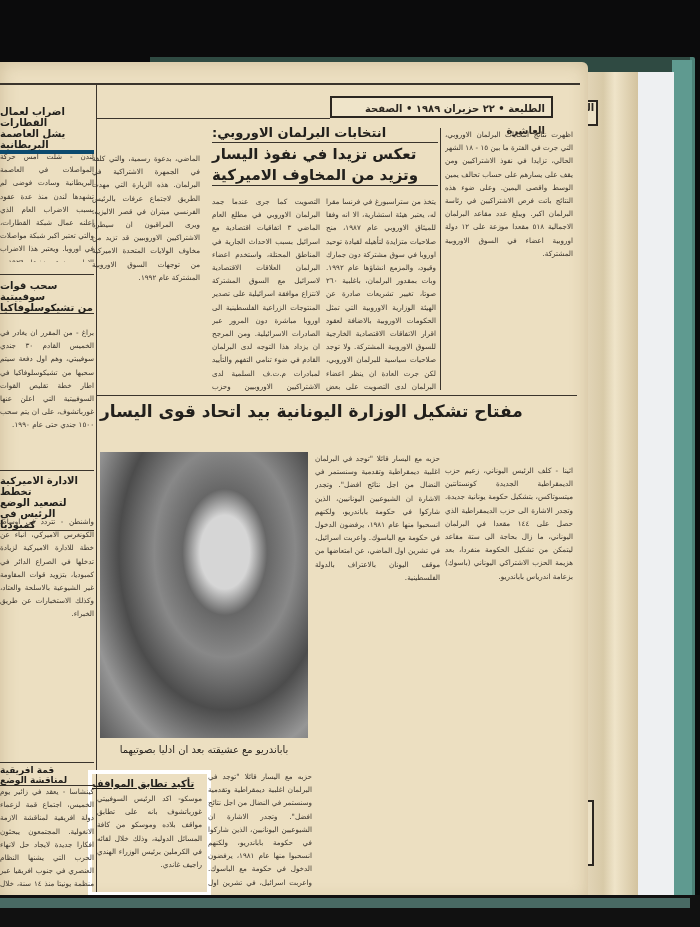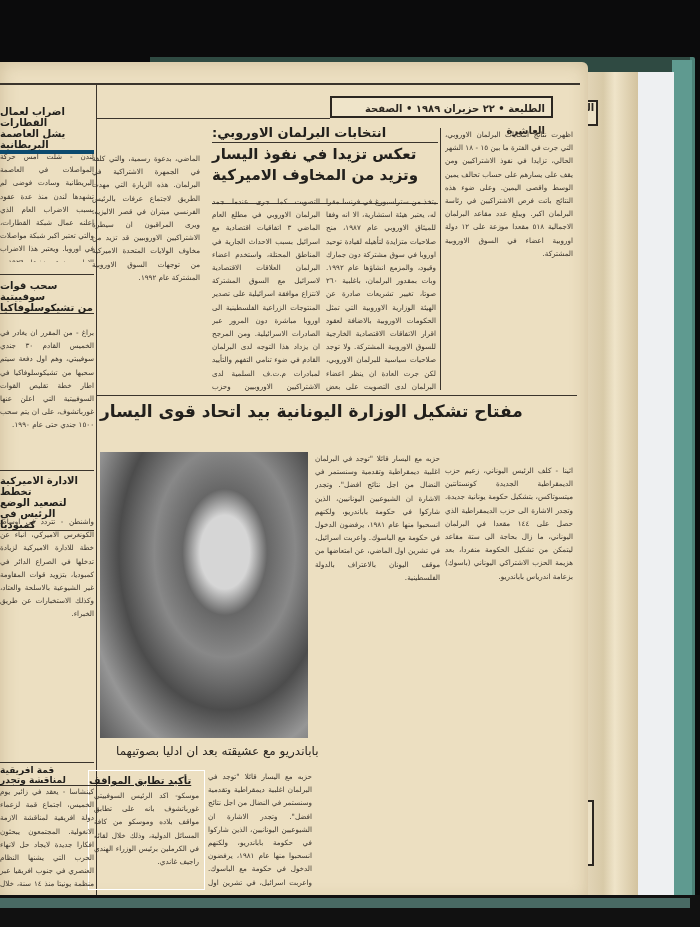--- a/index.html
+++ b/index.html
@@ -10,23 +10,23 @@
   .white-sheet{position:absolute;left:632px;top:72px;width:42px;height:835px;background:#eef0f2;}
   .page-stack{position:absolute;left:580px;top:72px;width:58px;height:828px;background:linear-gradient(90deg,#e6d9bd,#d8caa8 40%,#efe4c9 60%,#d3c39f);}
   .stack-box{position:absolute;border:2px solid #2b2620;background:#ece1c5;font-size:10px;color:#2b2620;font-weight:bold;direction:rtl;text-align:center;}
   .page{position:absolute;left:0;top:62px;width:588px;height:840px;background:#ecdfc1;border-radius:0 6px 0 0;box-shadow:inset 0 0 18px rgba(120,90,40,.25);}
   .bottom-shadow{position:absolute;left:0;top:895px;width:700px;height:32px;background:#111;}
   .bottom-curl{position:absolute;left:0;top:898px;width:690px;height:10px;background:#6fa79c;opacity:.6;}
   .header-box{position:absolute;left:330px;top:96px;width:223px;height:22px;border:2px solid #2b2620;background:#efe4c9;direction:rtl;text-align:right;font-size:10px;font-weight:bold;color:#2b2620;line-height:22px;padding-right:6px;box-sizing:border-box;}
   .rule{position:absolute;background:#3a342c;}
   .col{position:absolute;direction:rtl;text-align:justify;font-size:7.2px;line-height:13.2px;color:#3b352d;overflow:hidden;}
   .hl{position:absolute;direction:rtl;text-align:left;color:#22201c;font-weight:bold;}
-  .boxed{position:absolute;border:1px solid #ffffff;}
+  .boxed{position:absolute;border:4px solid #ffffff;}
   .photo{position:absolute;left:100px;top:452px;width:208px;height:286px;background:radial-gradient(ellipse at 60% 35%,#d9d6cf 0 14%,#6a6760 24%,#8c8880 40%,#4f4c47 60%,#9a968f 80%,#5c5954);filter:grayscale(1);}
-  .caption{position:absolute;left:116px;top:744px;width:208px;direction:rtl;text-align:left;font-size:12px;color:#2b2620;}
+  .caption{position:absolute;left:100px;top:744px;width:208px;direction:rtl;text-align:center;font-size:10px;color:#2b2620;}
 </style>
 </head>
 <body>
 
 <div class="binder"></div>
 <div class="binder-top"></div>
 <div class="binder-right"></div>
 <div class="white-sheet"></div>
 <div class="page-stack">
   <div class="stack-box" style="left:0;top:28px;width:14px;height:22px;"><span>الـ</span></div>
@@ -36,21 +36,21 @@
 <div class="page"></div>
 
 <div class="rule" style="left:0;top:83px;width:580px;height:2px;"></div>
 <div class="header-box">
   <span>الطليعة • ٢٢ حزيران ١٩٨٩ • الصفحة العاشرة</span>
 </div>
 <div class="rule" style="left:97px;top:118px;width:233px;height:1px;"></div>
 
 <div class="hl" style="left:212px;top:125px;width:226px;font-size:13px;border-bottom:1px solid #3a342c;padding-bottom:2px;"><span>انتخابات البرلمان الاوروبي:</span></div>
 <div class="hl" style="left:212px;top:145px;width:226px;font-size:15px;"><span>تعكس تزيدا في نفوذ اليسار</span></div>
-<div class="hl" style="left:212px;top:166px;width:226px;font-size:15px;border-bottom:1px solid #3a342c;padding-bottom:19px;"><span>وتزيد من المخاوف الاميركية</span></div>
+<div class="hl" style="left:212px;top:166px;width:226px;font-size:15px;border-bottom:1px solid #3a342c;padding-bottom:1px;"><span>وتزيد من المخاوف الاميركية</span></div>
 
 <div class="col" style="left:445px;top:128px;width:128px;height:262px;">
   <span>اظهرت نتائج انتخابات البرلمان الاوروبي، التي جرت في الفترة ما بين ١٥ - ١٨ الشهر الحالي، تزايدا في نفوذ الاشتراكيين ومن يقف على يسارهم على حساب تحالف يمين الوسط واقصى اليمين.</span>
   <span>وعلى ضوء هذه النتائج باتت فرص الاشتراكيين في رئاسة البرلمان اكبر. ويبلغ عدد مقاعد البرلمان الاجمالية ٥١٨ مقعدا موزعة على ١٢ دولة اوروبية اعضاء في السوق الاوروبية المشتركة.</span>
 </div>
 <div class="rule" style="left:440px;top:128px;width:1px;height:262px;"></div>
 <div class="col" style="left:326px;top:195px;width:110px;height:200px;">
   <span>يتخذ من ستراسبورغ في فرنسا مقرا له، يعتبر هيئة استشارية، الا انه وفقا للميثاق الاوروبي عام ١٩٨٧، منح صلاحيات متزايدة لتأهيله لقيادة توحيد اوروبا في سوق مشتركة دون جمارك وقيود، والمزمع انشاؤها عام ١٩٩٢. وبات بمقدور البرلمان، باغلبية ٢٦٠ صوتا، تغيير تشريعات صادرة عن الهيئة الوزارية الاوروبية التي تمثل الحكومات الاوروبية بالاضافة لعقود اقرار الاتفاقات الاقتصادية الخارجية للسوق الاوروبية المشتركة. ولا توجد صلاحيات سياسية للبرلمان الاوروبي، لكن جرت العادة ان ينظر اعضاء البرلمان لدى التصويت على بعض الاتفاقيات الاقتصادية الخارجية بمنظور سياسي.</span>
 </div>
 <div class="col" style="left:212px;top:195px;width:108px;height:200px;">
@@ -97,18 +97,18 @@
 <div class="rule" style="left:0;top:470px;width:94px;height:1px;"></div>
 
 <div class="hl" style="left:0;top:475px;width:94px;font-size:10px;">
   <div>الادارة الاميركية تخطط</div>
   <div style="border-bottom:1px solid #3a342c;">لتصعيد الوضع الرئيس في كمبوديا</div>
 </div>
 <div class="col" style="left:0;top:515px;width:94px;height:245px;"><span>واشنطن - تتردد في اوساط الكونغرس الاميركي، انباء عن خطة للادارة الاميركية لزيادة تدخلها في الصراع الدائر في كمبوديا، بتزويد قوات المقاومة غير الشيوعية بالاسلحة والعتاد، وكذلك الاستخبارات عن طريق الخبراء.</span></div>
 <div class="rule" style="left:0;top:762px;width:94px;height:1px;"></div>
 
 <div class="hl" style="left:0;top:765px;width:94px;font-size:9px;border-bottom:1px solid #3a342c;">
-  <div>قمة افريقية لمناقشة وتجدر</div>
+  <div>قمة افريقية لمناقشة الوضع</div>
 </div>
 <div class="col" style="left:0;top:785px;width:94px;height:105px;"><span>كينشاسا - يعقد في زائير يوم الخميس، اجتماع قمة لزعماء دولة افريقية لمناقشة الازمة الانغولية. المجتمعون يبحثون افكارا جديدة لايجاد حل لانهاء الحرب التي يشنها النظام العنصري في جنوب افريقيا عبر منظمة يونيتا منذ ١٤ سنة، خلال عصابات يونيتا ومساعدة الولايات المتحدة.</span></div>
 
 <div class="bottom-shadow"></div>
 <div class="bottom-curl"></div>
 
 </body></html>

